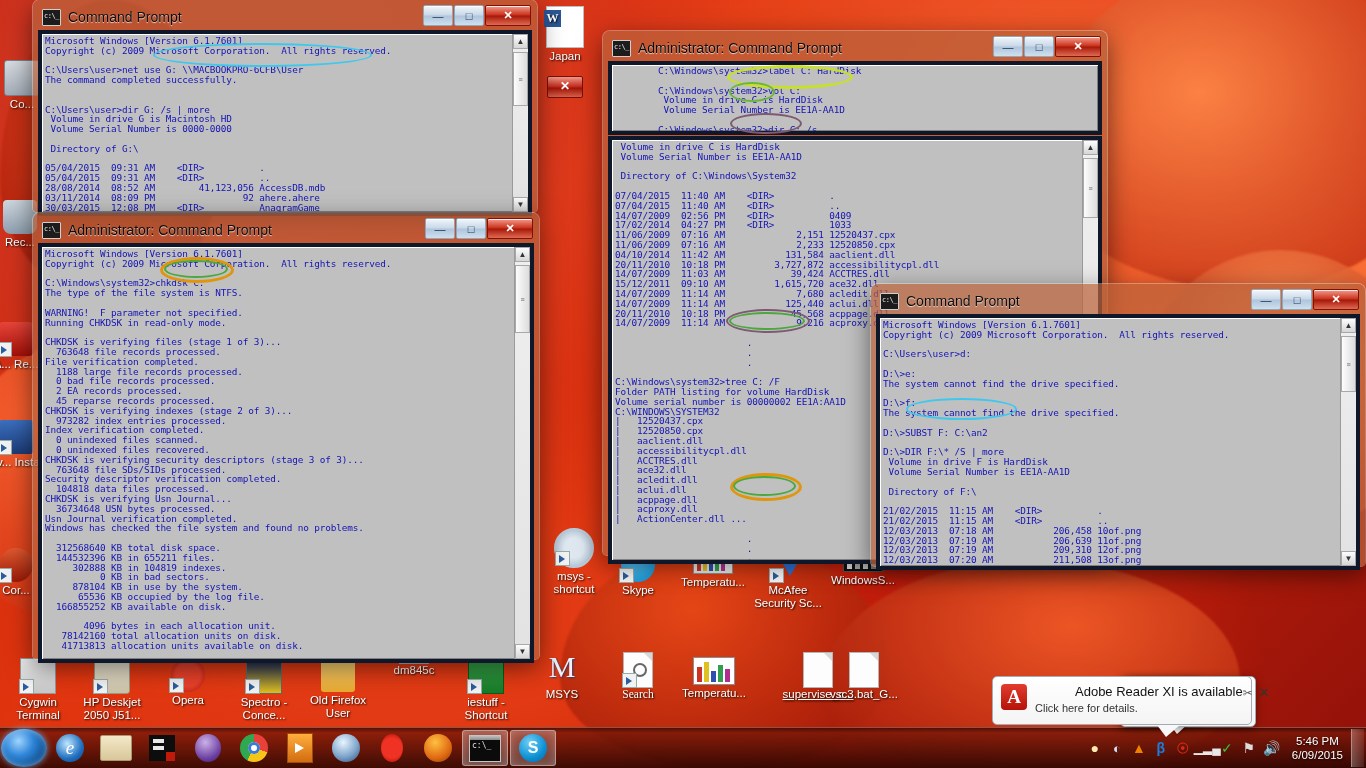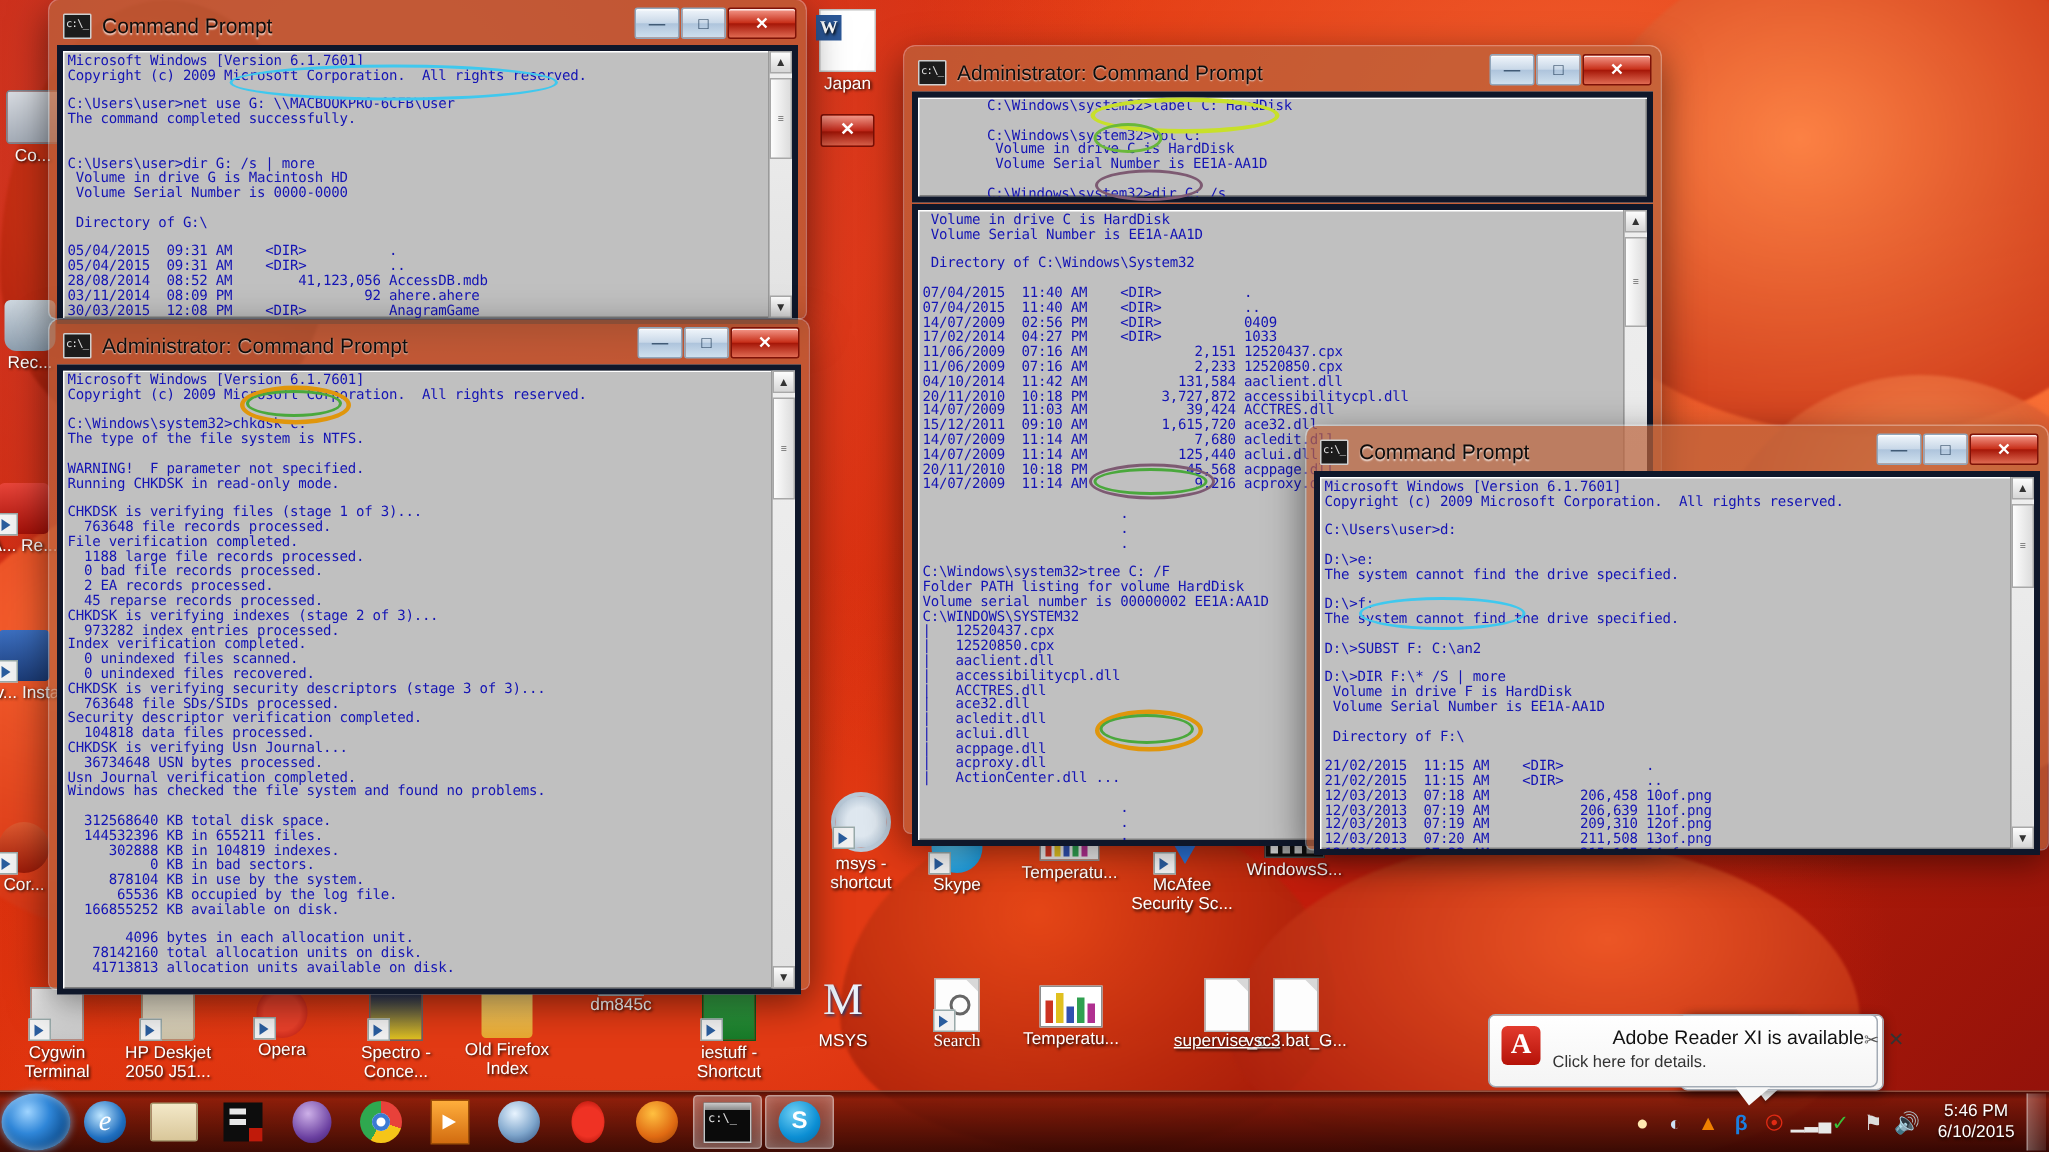--- a/index.html
+++ b/index.html
@@ -199,21 +199,21 @@
   <span>Opera</span>
 </div>
 <div class="dicon" style="left:226px;top:658px;">
   <div class="gl" style="background:linear-gradient(#12205c,#e0c020);border:1px solid #666;">
     <span class="shortcut-arrow"></span>
   </div>
   <span>Spectro - Conce...</span>
 </div>
 <div class="dicon" style="left:300px;top:658px;">
   <div class="gl" style="background:linear-gradient(#ffd97a,#e8a830);border-radius:2px 4px 3px 3px;"></div>
-  <span>Old Firefox Index</span>
+  <span>Old Firefox User</span>
 </div>
 <div class="dicon" style="left:376px;top:628px;">
   <div class="pagegl"></div>
   <span>dm845c</span>
 </div>
 <div class="dicon" style="left:448px;top:658px;">
   <div class="gl" style="background:linear-gradient(#3aa84a,#177a28);border:1px solid #0e5a1c;">
     <span class="shortcut-arrow"></span>
   </div>
   <span>iestuff - Shortcut</span>
@@ -581,17 +581,17 @@
     <span style="width:22px;text-align:center;color:#cfe2f5;font-size:13px;">◐</span>
     <span style="width:22px;text-align:center;color:#f08000;font-size:14px;">▲</span>
     <span style="width:22px;text-align:center;color:#1b7fe0;font-size:14px;font-weight:bold;">β</span>
     <span style="width:22px;text-align:center;color:#e02a14;font-size:13px;">⦿</span>
     <span style="width:22px;text-align:center;color:#e8e8e8;font-size:12px;">▁▂▄</span>
     <span style="width:22px;text-align:center;color:#3ac23a;font-size:14px;">✓</span>
     <span style="width:22px;text-align:center;color:#dcdcdc;font-size:14px;">⚑</span>
     <span style="width:24px;text-align:center;color:#ffffff;font-size:14px;">🔊</span>
     <div id="clock">
       <div>5:46 PM</div>
-      <div>6/10/2015</div>
+      <div>6/09/2015</div>
     </div>
     <div id="showdesk"></div>
   </div>
 </div>
 
 </body></html>

